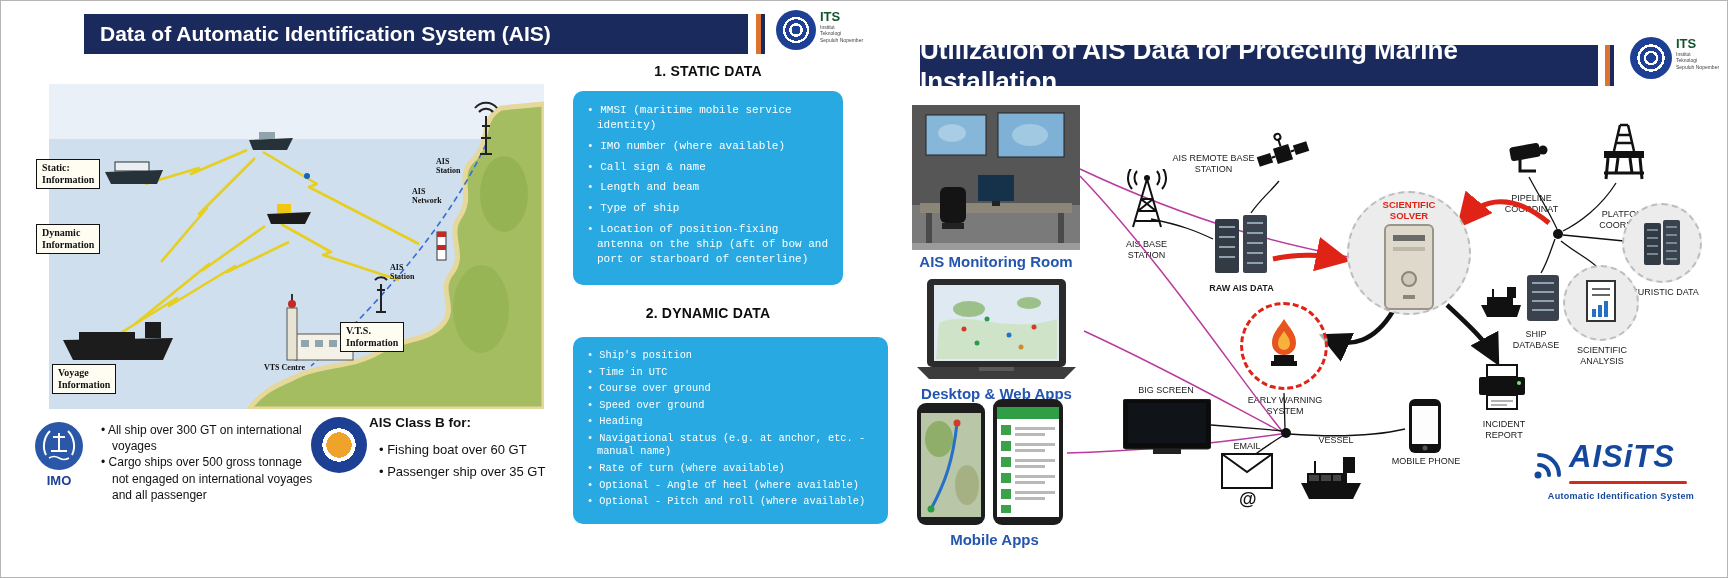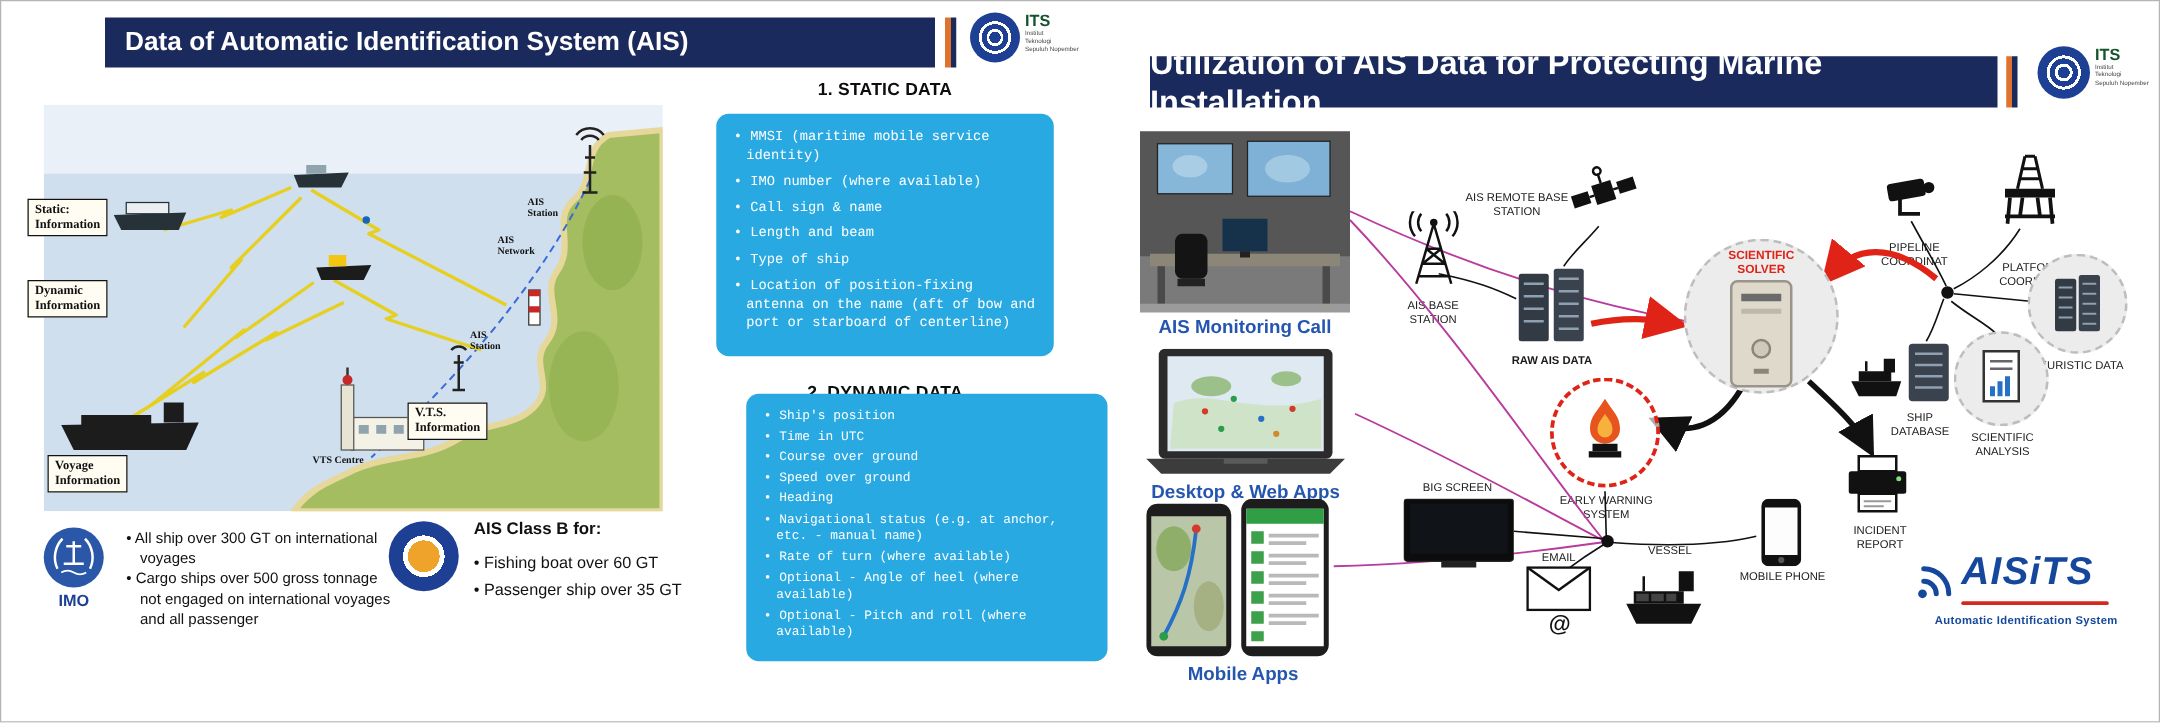--- a/index.html
+++ b/index.html
@@ -56,21 +56,21 @@
   <div class="its" style="left:775px;top:9px;">
     <div class="disc" style="width:40px;height:40px;"></div>
     <div class="col">
       <span class="t">ITS</span>
       <span class="s" style="white-space: pre-line;">Institut
 Teknologi
 Sepuluh Nopember</span>
     </div>
   </div>
 
-  <div class="abs" style="left:7px;top:83px;width:495px;height:403px;padding-left:27px;">
+  <div class="abs" style="left:21px;top:83px;width:495px;height:403px;padding-left:27px;">
     <svg width="495" height="325" viewBox="0 0 495 325">
       <rect width="495" height="325" fill="#cfdfee"></rect>
       <rect width="495" height="55" fill="#e9f0f8"></rect>
       <path d="M495,20 L452,24 C430,36 442,60 424,76 C406,92 426,112 410,134 C398,152 418,170 402,190 C388,208 410,224 392,242 C376,258 352,254 330,268 C304,284 270,280 244,294 C228,302 214,306 200,325 L495,325 Z" fill="#a3bd60" stroke="#e6d79b" stroke-width="5" stroke-linejoin="round"></path>
       <ellipse cx="455" cy="110" rx="24" ry="38" fill="#8fae4e" opacity=".65"></ellipse>
       <ellipse cx="432" cy="225" rx="28" ry="44" fill="#8fae4e" opacity=".55"></ellipse>
       <path d="M437,60 C400,140 330,220 262,282" fill="none" stroke="#3a6bd6" stroke-width="1.6" stroke-dasharray="6 4"></path>
       <g stroke="#e6cf1f" stroke-width="2.6" fill="none" stroke-linejoin="round">
         <path d="M70,250 L128,214 L120,222 L186,182 L178,188 L240,158"></path>
         <path d="M96,100 L150,84 L142,90 L198,66"></path>
@@ -138,41 +138,41 @@
     </svg>
   </div>
   <div class="imo-txt" style="left:33px;top:472px;width:50px;">IMO</div>
   <ul class="bul abs" style="left:100px;top:421px;width:212px;font-size:12px;line-height:1.35;">
 
   <li>All ship over 300 GT on international voyages</li>
       <li>Cargo ships over 500 gross tonnage not engaged on international voyages and all passenger</li>
     </ul>
 
   <div class="kemenhub" style="left:310px;top:416px;width:56px;height:56px;"></div>
-  <div class="classb-h" style="left:378px;top:414px;">AIS Class B for:</div>
+  <div class="classb-h" style="left:368px;top:414px;">AIS Class B for:</div>
   <ul class="bul abs" style="left:378px;top:438px;width:190px;font-size:13px;line-height:1.7;">
 
   <li>Fishing boat over 60 GT</li>
       <li>Passenger ship over 35 GT</li>
     </ul>
 
   <div class="sec-h" style="left:572px;top:62px;width:270px;">1. STATIC DATA</div>
   <div class="blue-box" style="left:572px;top:90px;width:270px;">
     <ul class="blue-list static-list">
 
     <li>MMSI (maritime mobile service identity)</li>
         <li>IMO number (where available)</li>
         <li>Call sign &amp; name</li>
         <li>Length and beam</li>
         <li>Type of ship</li>
-        <li>Location of position-fixing antenna on the name (aft of bow and port or starboard of centerline)</li>
+        <li>Location of position-fixing antenna on the ship (aft of bow and port or starboard of centerline)</li>
       </ul>
   </div>
   <div class="sec-h" style="left:572px;top:304px;width:270px;">2. DYNAMIC DATA</div>
-  <div class="blue-box" style="left:572px;top:314px;width:289px;margin-left:24px;">
+  <div class="blue-box" style="left:572px;top:336px;width:315px;">
     <ul class="blue-list dyn-list">
 
     <li>Ship's position</li>
         <li>Time in UTC</li>
         <li>Course over ground</li>
         <li>Speed over ground</li>
         <li>Heading</li>
         <li>Navigational status (e.g. at anchor, etc. - manual name)</li>
         <li>Rate of turn (where available)</li>
         <li>Optional - Angle of heel (where available)</li>
@@ -245,21 +245,21 @@
       <rect x="8" y="98" width="152" height="10" fill="#8b8678"></rect>
       <rect x="14" y="108" width="6" height="30" fill="#4a4a4a"></rect>
       <rect x="146" y="108" width="6" height="30" fill="#4a4a4a"></rect>
       <rect x="66" y="70" width="36" height="26" fill="#16324a"></rect>
       <rect x="80" y="96" width="8" height="5" fill="#222"></rect>
       <rect x="28" y="82" width="26" height="36" rx="6" fill="#141414"></rect>
       <rect x="30" y="118" width="22" height="6" fill="#222"></rect>
       <rect y="138" width="168" height="7" fill="#9b9b9b"></rect>
     </svg>
   </div>
-  <div class="cap" style="left:901px;top:252px;width:188px;">AIS Monitoring Call</div>
+  <div class="cap" style="left:901px;top:252px;width:188px;">AIS Monitoring Room</div>
 
   <div class="icon" style="left:908px;top:278px;z-index:2;">
     <svg width="175" height="102" viewBox="0 0 175 102">
       <rect x="18" y="0" width="139" height="88" rx="5" fill="#2b2b2b"></rect>
       <rect x="25" y="6" width="125" height="76" fill="#dfe9f1"></rect>
       <path d="M30,44 C60,30 95,56 148,40 L148,80 L27,80 Z" fill="#cfe3c8"></path>
       <ellipse cx="60" cy="30" rx="16" ry="8" fill="#9cc08a"></ellipse>
       <ellipse cx="120" cy="24" rx="12" ry="6" fill="#9cc08a"></ellipse>
       <circle cx="55" cy="50" r="2.5" fill="#d33a2c"></circle>
         <circle cx="78" cy="40" r="2.5" fill="#2a9d4a"></circle>

